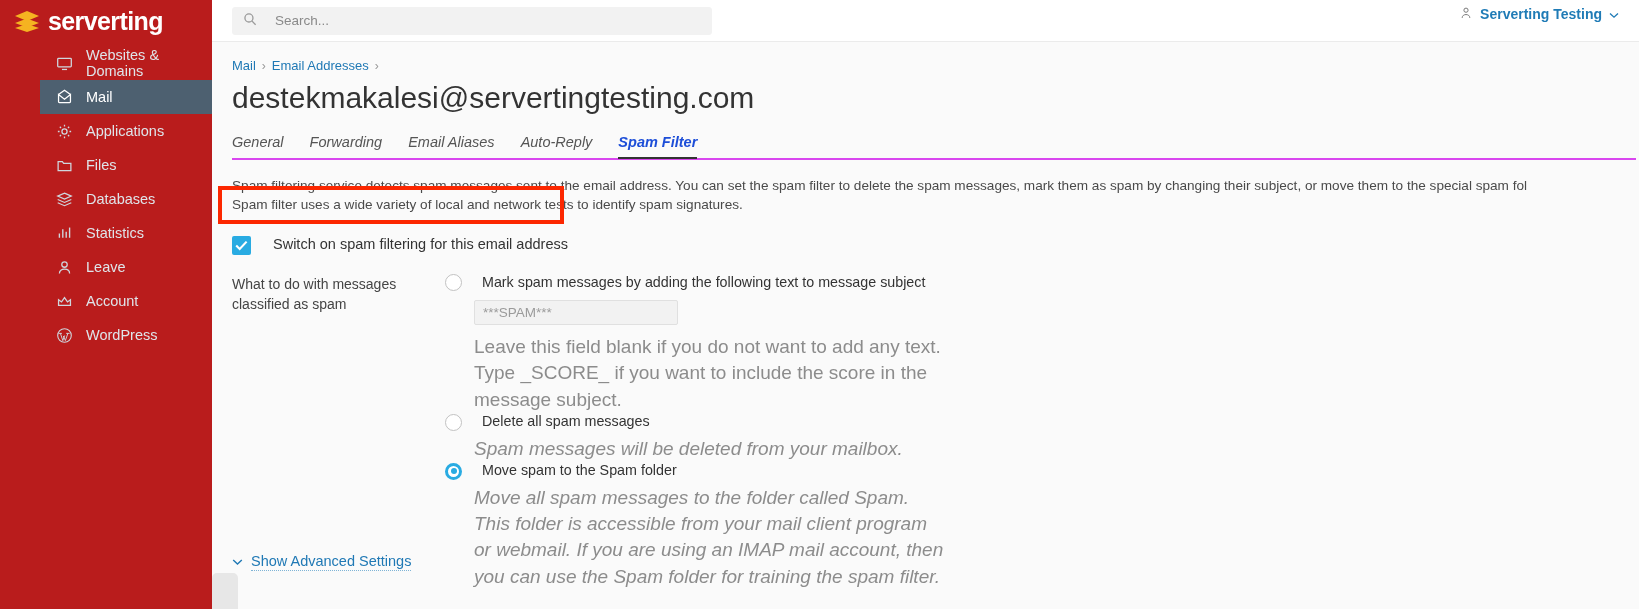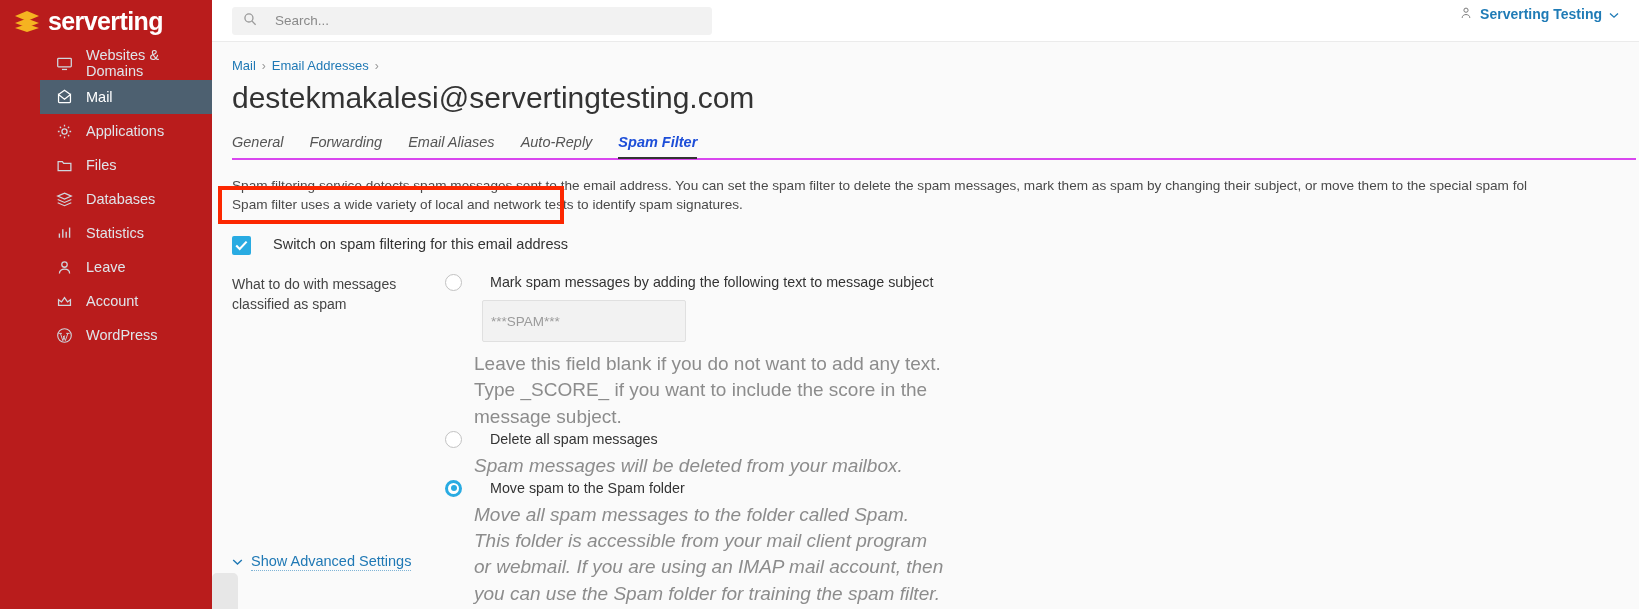--- a/index.html
+++ b/index.html
@@ -141,42 +141,41 @@
 
   
   .form-row { display: flex; margin-top: 14px; }
   .form-label {
     width: 213px; min-width: 213px;
     font-size: 14px; color: #444; line-height: 1.45;
     padding-top: 1px;
   }
   .form-fields { flex: 1; }
 
-  .radio-line { display: flex; align-items: flex-end; gap: 28px; }
+  .radio-line { display: flex; align-items: center; gap: 20px; }
   .rad {
     width: 17px; height: 17px; border-radius: 50%;
     border: 1.5px solid #c2c2c2; background: #fff;
     flex: 0 0 auto; margin-top: 1px; cursor: pointer;
     display:flex; align-items:center; justify-content:center;
   }
   .rad.checked { border: 3.5px solid #29abe2; background:#fff; }
   .rad.checked::after {
     content:""; width:6px; height:6px; border-radius:50%; background:#29abe2;
   }
   .radio-label { font-size: 14.3px; color: #333; cursor: pointer; line-height: 1.2; }
 
   .indent { margin-left: 29px; }
   .text-input {
-    width: 204px; height: 42px; margin-top: 9px;
+    width: 204px; height: 25px; margin-top: 9px;
     background: #f2f2f2; border: 1px solid #e0e0e0; border-radius: 2px;
     padding: 0 8px;
     font-family: "Liberation Sans", sans-serif;
     font-size: 13.5px; color: #666;
     outline: none;
-    margin-left: 8px;
   }
   .text-input::placeholder { color: #9b9b9b; }
   .hint {
     font-size: 19px; color: #8c8c8c; line-height: 1.38;
     margin-top: 9px; max-width: 472px;
   }
   .hint.tight { margin-top: 5px; font-style: italic; }
 
   .advanced {
     position: absolute; left: 20px; bottom: 38px;

